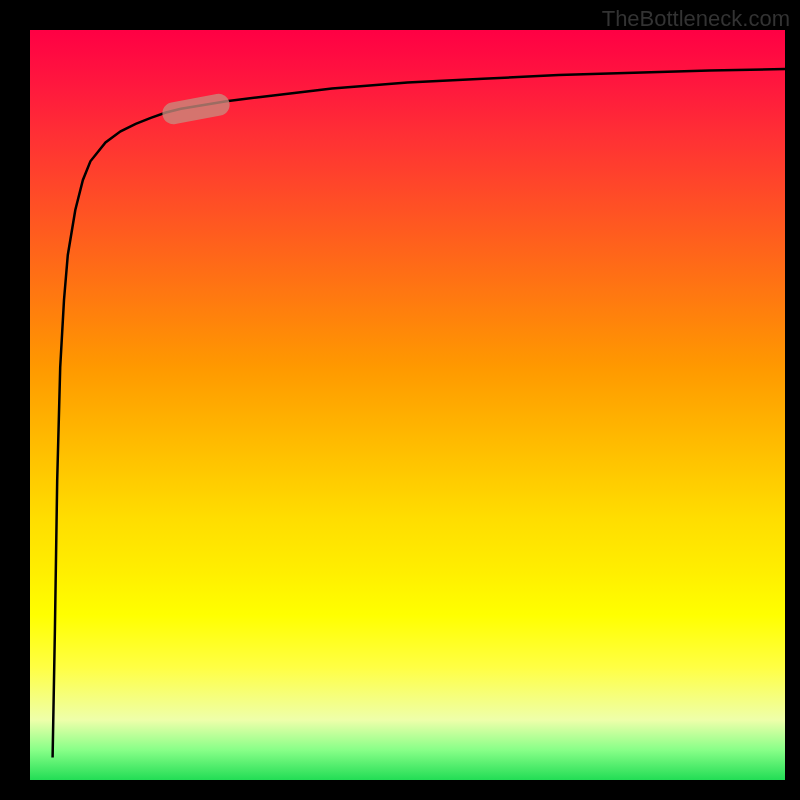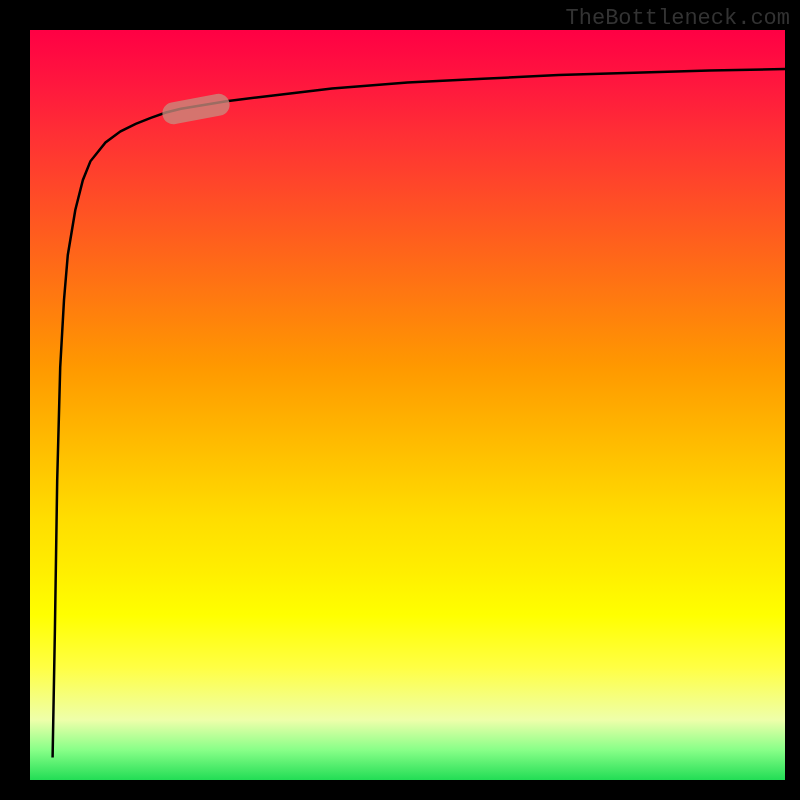--- a/index.html
+++ b/index.html
@@ -12,21 +12,20 @@
       overflow: hidden;
     }
     .watermark {
       position: absolute;
       top: 6px;
       right: 10px;
       color: #333;
       font-size: 22px;
       font-weight: 500;
       z-index: 10;
-      font-family: Liberation Mono, monospace;
     }
     .plot-area {
       position: absolute;
       left: 30px;
       top: 30px;
       width: 755px;
       height: 750px;
       background: linear-gradient(to bottom,
         #ff0044 0%,
         #ff1a3d 8%,

